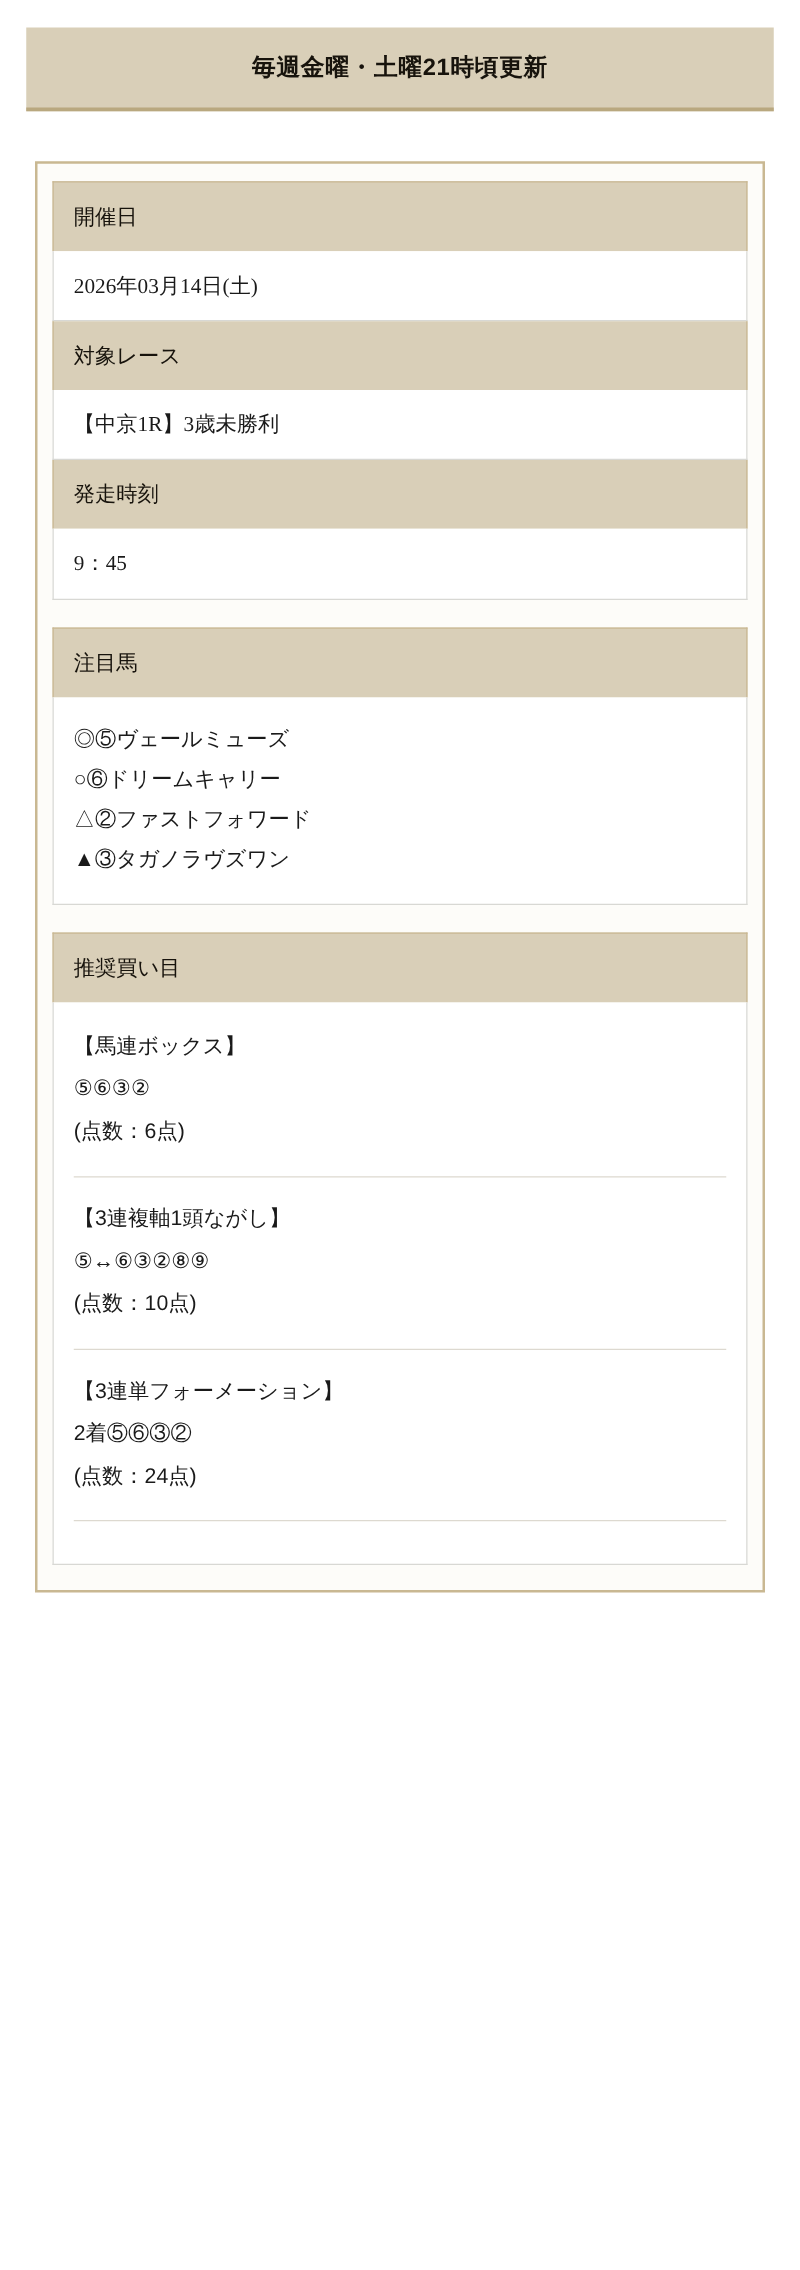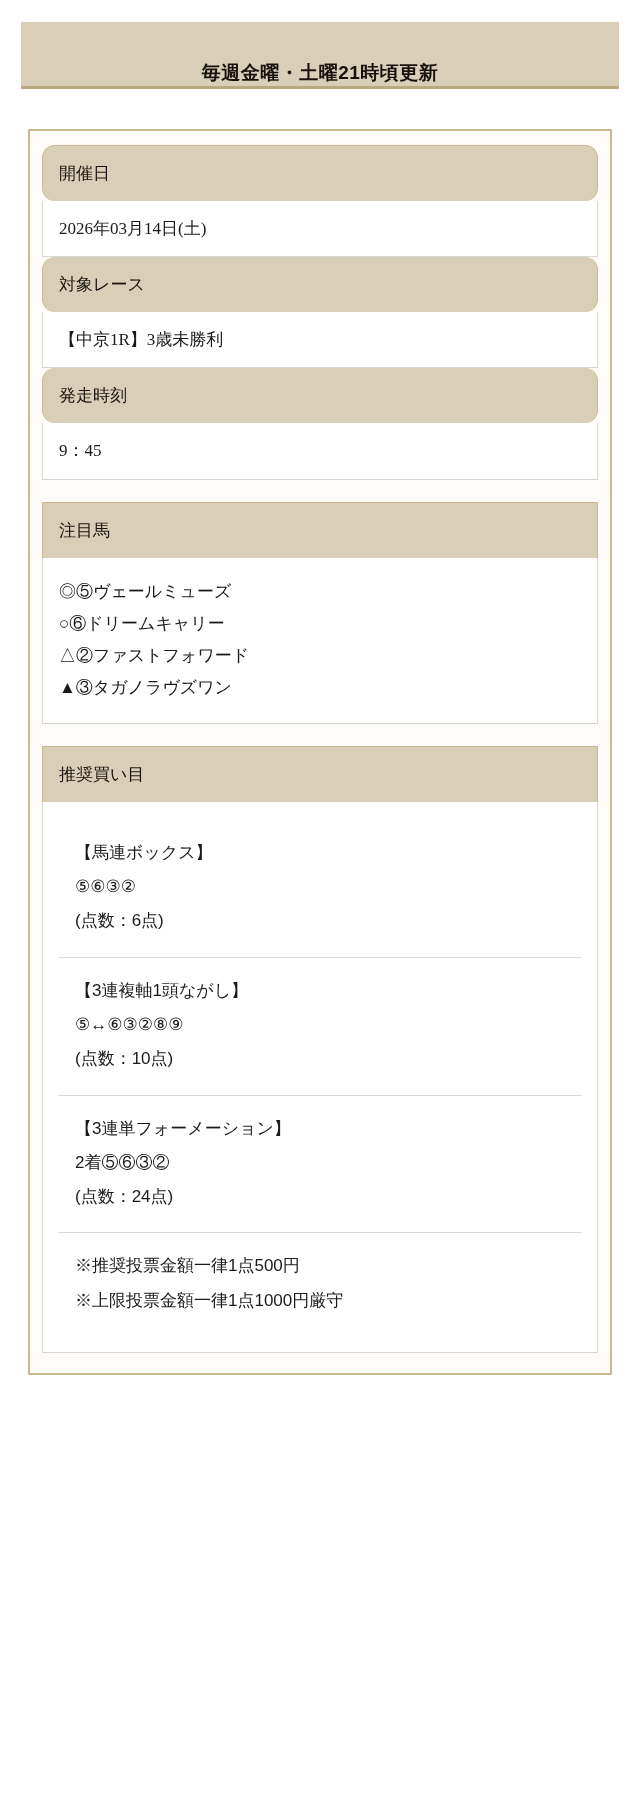--- a/index.html
+++ b/index.html
@@ -18,21 +18,21 @@
     width: 640px;
     box-sizing: border-box;
     padding: 14px 14px 18px 14px;
   }
   
   .banner {
     background: #d9cfb8;
     border-bottom: 3px solid #b9a87f;
     height: 64px;
     display: flex;
-    align-items: flex-end;
+    align-items: center;
     justify-content: center;
     margin: 8px 7px 0 7px;
   }
   .banner-title {
     font-size: 19px;
     font-weight: bold;
     letter-spacing: 0.5px;
     color: #17130c;
   }
   
@@ -64,32 +64,32 @@
     font-size: 17px;
     line-height: 1.9;
     color: #1a1a1a;
   }
   .sec-body.tight {
     padding-top: 14px;
     padding-bottom: 14px;
     font-family: Liberation Serif, serif;
   }
   
-  .stack .sec-head { border-top: 1px solid #c9b892; border-radius: 13px; }
+  .stack .sec-head { border-top: 1px solid #c9b892; }
   .stack .block + .block .sec-head { border-top: none; }
   .block .sec-body { line-height: 1.6; }
 
   .line { display: block; white-space: nowrap; }
 
   .divider {
     border: none;
     border-top: 1px solid #ddd9d0;
     margin: 18px 0 16px 0;
   }
-  .group { margin: 16px; }
+  .group { margin: 0; }
   .group .line { padding: 1px 0; }
   .note { }
 </style>
 </head>
 <body>
 
 <div class="page">
 
   <div class="banner">
     <div class="banner-title">毎週金曜・土曜21時頃更新</div>
@@ -147,22 +147,18 @@
         <hr class="divider">
 
         <div class="group">
           <span class="line">【3連単フォーメーション】</span>
           <span class="line">2着⑤⑥③②</span>
           <span class="line">(点数：24点)</span>
         </div>
 
         <hr class="divider">
 
-        <div class="group note">
-          <span class="line">※推奨投票金額一律1点500円</span>
-          <span class="line">※上限投票金額一律1点1000円厳守</span>
-        </div>
 
       </div>
     </div>
 
   </div>
 </div>
 
 </body></html>

